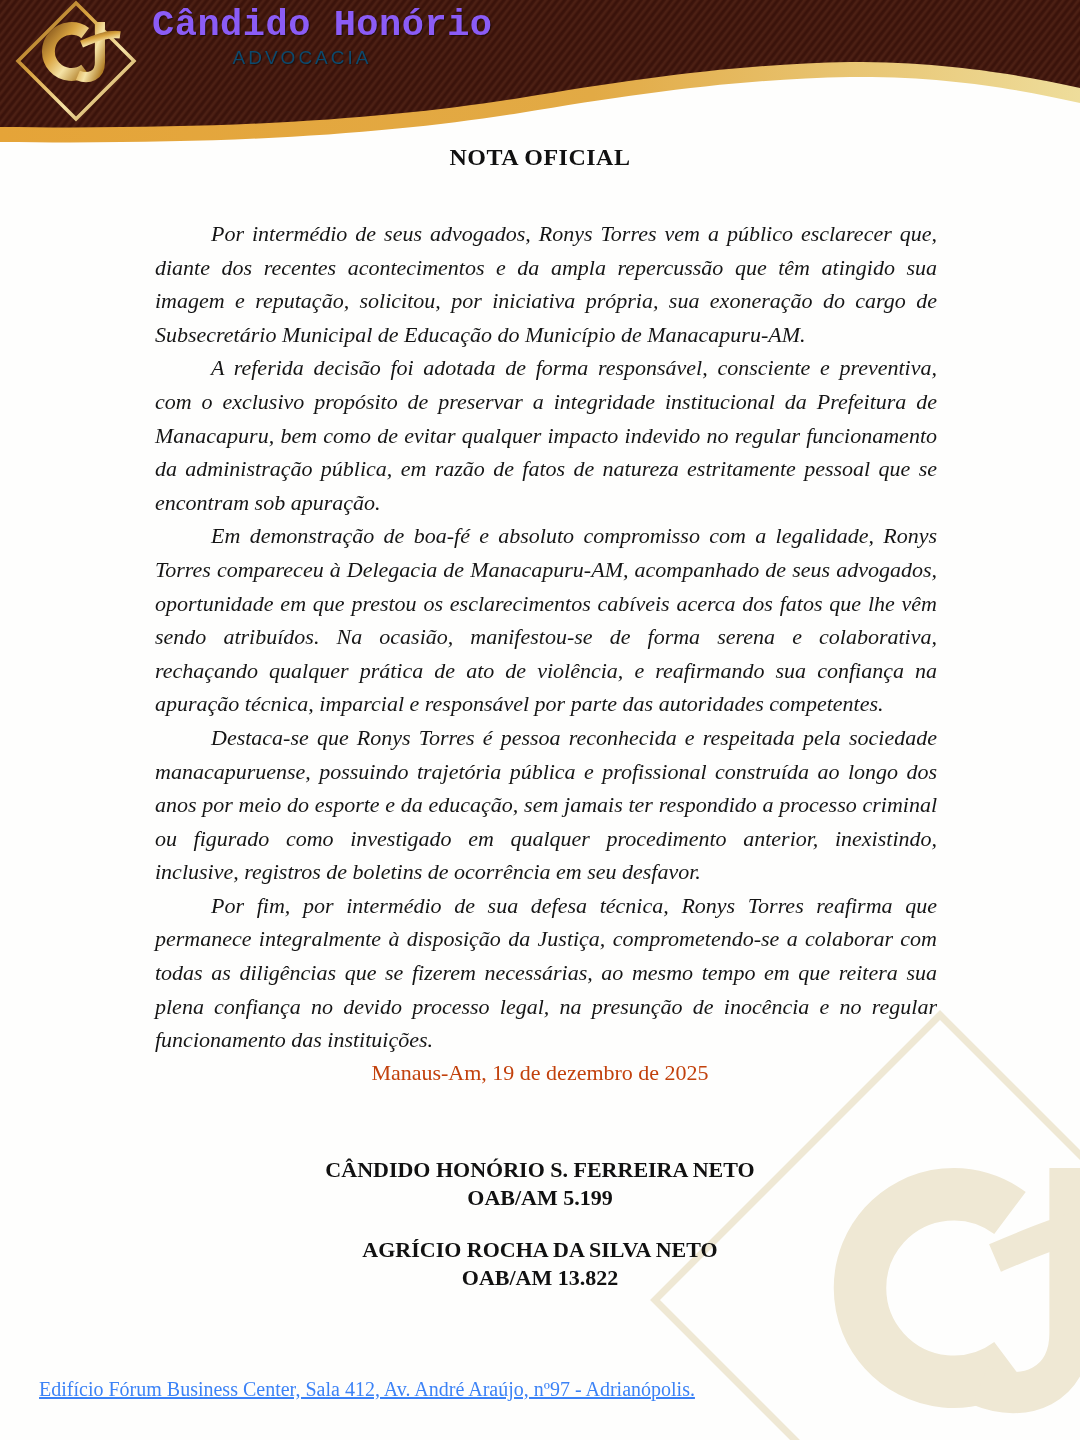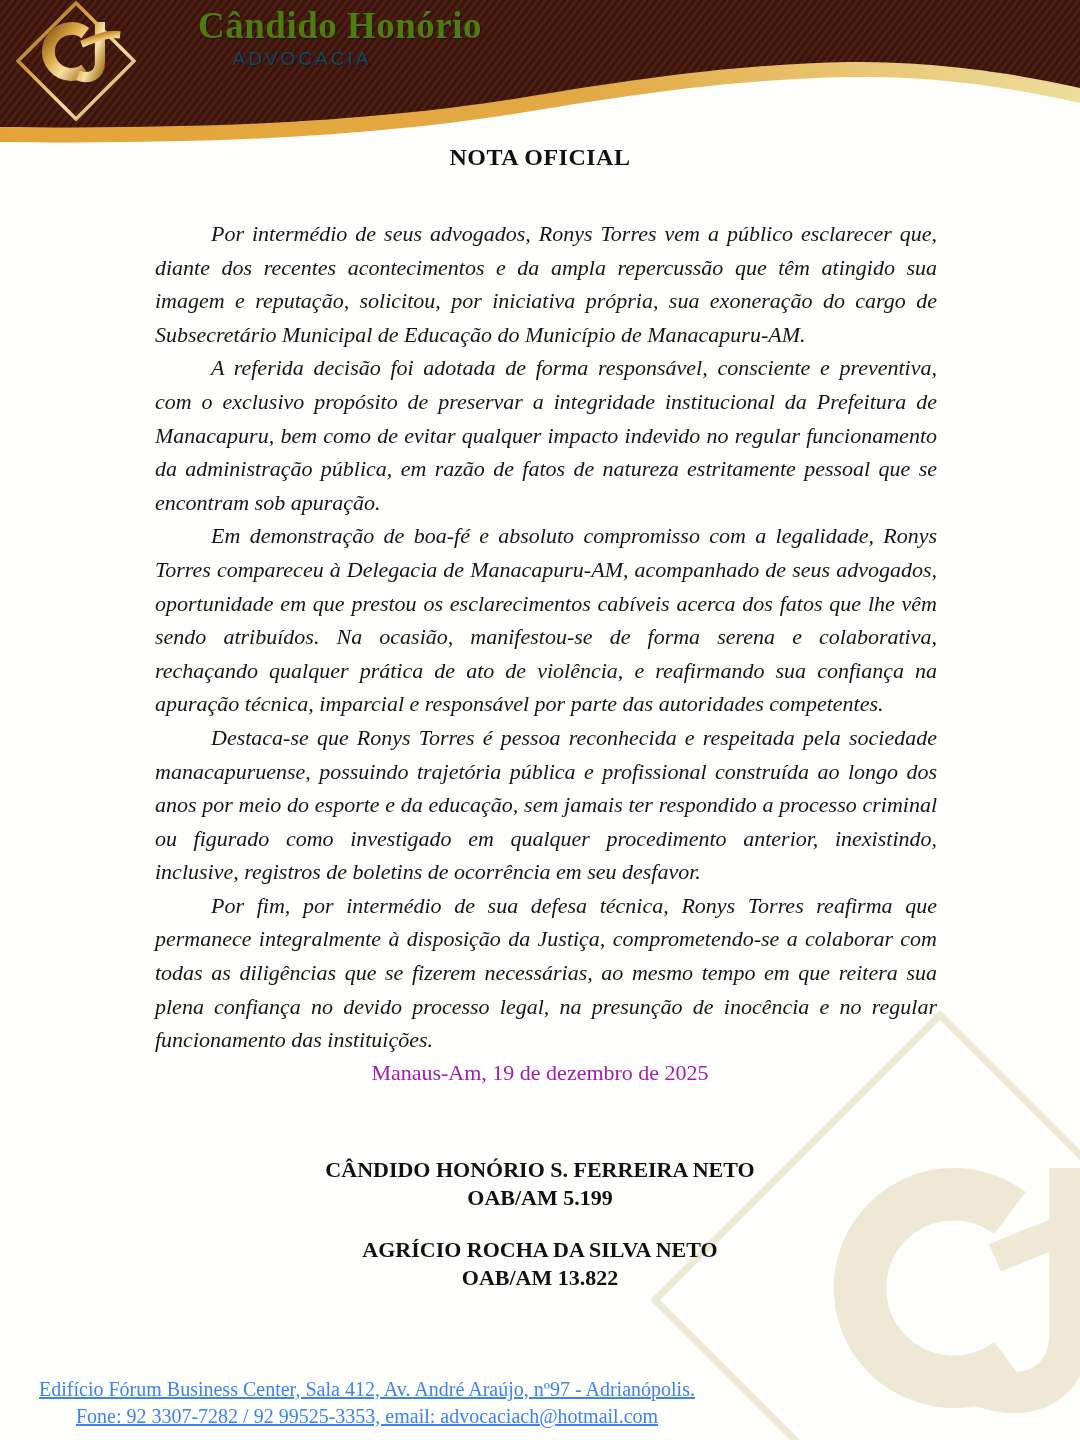--- a/index.html
+++ b/index.html
@@ -6,44 +6,43 @@
   .page{
     position:relative;width:1080px;height:1440px;background:#fefefd;
     overflow:hidden;font-family:"Liberation Serif", serif;color:#1a1a1a;
   }
   
   .band-svg{position:absolute;left:0;top:0;width:1080px;height:160px;}
   .header-content{position:absolute;left:0;top:0;width:1080px;height:130px;}
   .logo-svg{position:absolute;left:8px;top:0px;width:136px;height:122px;}
   .firm-block{position:absolute;left:152px;top:4px;width:300px;text-align:center;}
   .firm-name{
-    font-family:Liberation Serif, serif;font-weight:bold;font-size:37px;
-    color:#4d7c0f;letter-spacing:.5px;text-shadow:1px 1px 1px rgba(0,0,0,.45);
+    font-family:Liberation Mono, monospace;font-weight:bold;font-size:37px;
+    color:#8b5cf6;letter-spacing:.5px;text-shadow:1px 1px 1px rgba(0,0,0,.45);
     white-space:nowrap;
-    margin-left:46px;
   }
   .firm-sub{
     font-family:"Liberation Sans", sans-serif;font-size:19px;color:#0c4a6e;
     letter-spacing:3px;margin-top:1px;text-shadow:1px 1px 1px rgba(0,0,0,.4);
   }
   
   .watermark-svg{position:absolute;left:600px;top:990px;width:480px;height:450px;}
   
   .doc-title{
     position:absolute;left:0;top:144px;width:1080px;text-align:center;
     font-weight:bold;font-size:24px;letter-spacing:.5px;color:#111;
   }
   .doc-body{
     position:absolute;left:155px;top:217px;width:782px;
     font-size:22px;line-height:33.6px;text-align:justify;color:#151515;
   }
   .doc-body p{margin:0;text-indent:56px;font-style:italic;}
   .dateline{
     position:absolute;left:0;top:1060px;width:1080px;text-align:center;
-    font-size:22px;color:#a21caf;
+    font-size:22px;color:#c2410c;
   }
   .signatures{
     position:absolute;left:0;top:1156px;width:1080px;text-align:center;
     font-weight:bold;font-size:22px;color:#111;
   }
   .sig-block{margin-bottom:24px;line-height:28px;}
   .footer{
     position:absolute;left:22px;top:1376px;width:690px;text-align:center;
     font-size:20px;line-height:27px;color:#3b82f6;text-decoration:underline;
   }
@@ -122,16 +121,15 @@
       <div>OAB/AM 5.199</div>
     </div>
     <div class="sig-block">
       <div>AGRÍCIO ROCHA DA SILVA NETO</div>
       <div>OAB/AM 13.822</div>
     </div>
   </div>
 
   <div class="footer">
     <div>Edifício Fórum Business Center, Sala 412, Av. André Araújo, nº97 - Adrianópolis.</div>
-    <div>Fone: 92 3307-7282 / 92 99525-3353, email: advocaciach@hotmail.com</div>
   </div>
 
 </div>
 
 </body></html>

